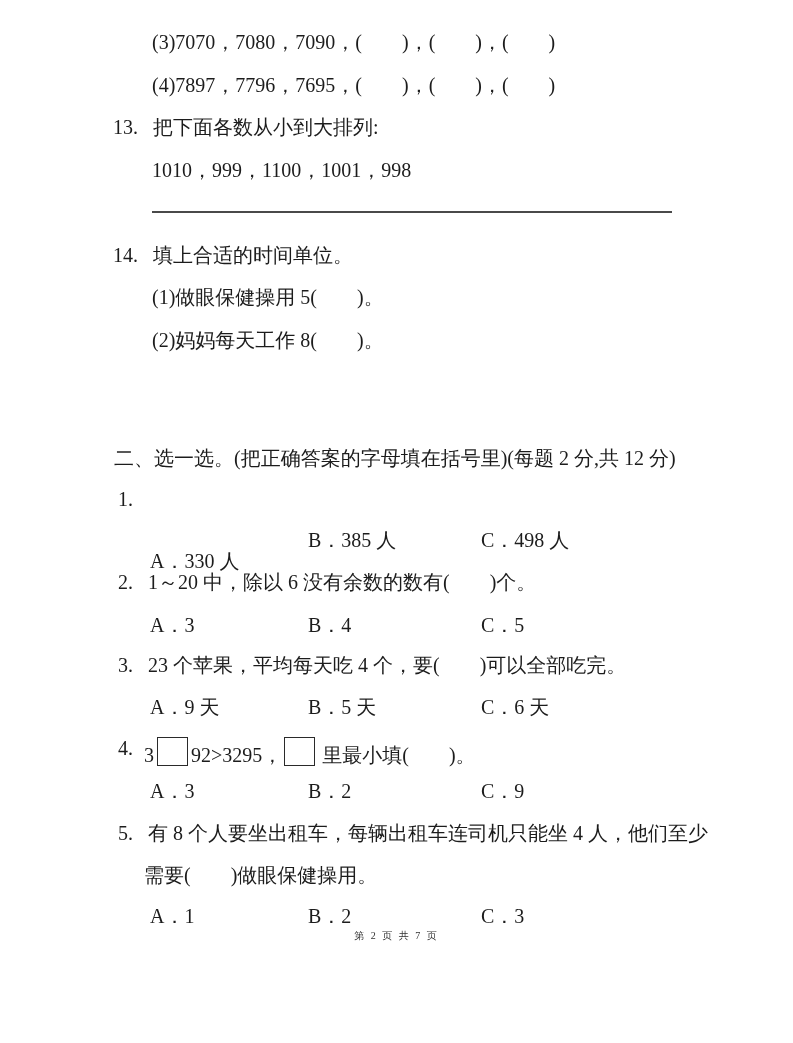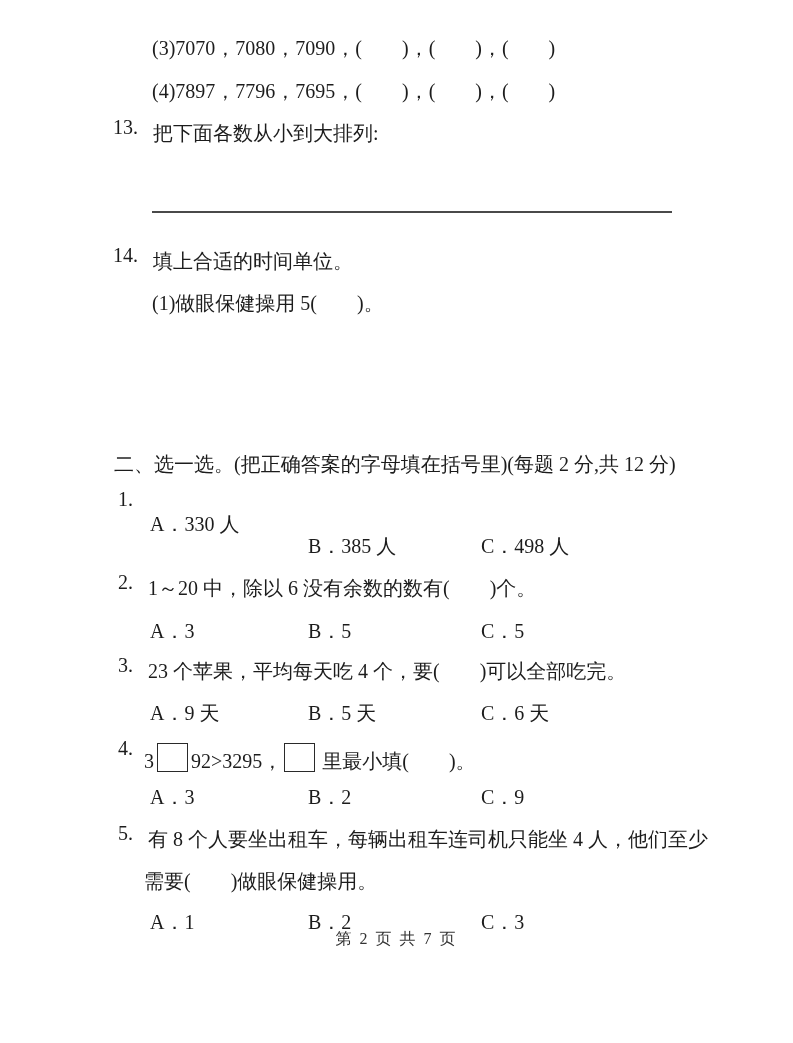--- a/index.html
+++ b/index.html
@@ -6,21 +6,21 @@
   .sheet {
     position: relative;
     width: 793px;
     height: 1043px;
     background: #ffffff;
     font-family: "Liberation Serif", "DejaVu Serif", serif;
     font-size: 20px;
     color: #1c1c1c;
     overflow: hidden;
   }
-  .abs { position: absolute; white-space: nowrap; line-height: 1.1; margin-top: 6px; }
+  .abs { position: absolute; white-space: nowrap; line-height: 1.1; }
   .num { position: absolute; white-space: nowrap; line-height: 1.1; }
   .bold { font-weight: normal; }
   .answer-underline {
     position: absolute;
     left: 152px;
     top: 211px;
     width: 520px;
     border-top: 2px solid #4a4a4a;
     height: 0;
   }
@@ -35,57 +35,59 @@
   .sqbox.b1 { margin-left: 3px; margin-right: 3px; }
   .sqbox.b2 { margin-left: 2px; margin-right: 7px; }
   .optA { position: absolute; left: 150px; white-space: nowrap; }
   .optB { position: absolute; left: 308px; white-space: nowrap; }
   .optC { position: absolute; left: 481px; white-space: nowrap; }
   .footer {
     position: absolute;
     left: 0; top: 929px;
     width: 100%;
     text-align: center;
-    font-size: 16px;
+    font-size: 10px;
     color: #333333;
     letter-spacing: 2px;
   }
 </style>
 </head>
 <body>
 
 <div class="sheet">
 
   <div class="abs" style="left:152px; top:31px">(3)7070，7080，7090，(　　)，(　　)，(　　)</div>
   <div class="abs" style="left:152px; top:74px">(4)7897，7796，7695，(　　)，(　　)，(　　)</div>
 
   <span class="num" style="left:113px; top:116px">13.</span>
   <div class="abs" style="left:153px; top:116px">把下面各数从小到大排列:</div>
+  <div class="abs" style="left:152px; top:159px">1010，999，1100，1001，998</div>
   <div class="answer-underline"></div>
 
   <span class="num" style="left:113px; top:244px">14.</span>
   <div class="abs" style="left:153px; top:244px">填上合适的时间单位。</div>
   <div class="abs" style="left:152px; top:286px">(1)做眼保健操用 5(　　)。</div>
+  <div class="abs" style="left:152px; top:329px">(2)妈妈每天工作 8(　　)。</div>
 
   <div class="abs" style="left:114px; top:447px">
     <span class="bold">二、选一选。</span><span>(把正确答案的字母填在括号里)(每题 2 分,共 12 分)</span>
   </div>
 
   <span class="num" style="left:118px; top:488px">1.</span>
   <div>
-    <span class="abs optA" style="top:507px">A．330 人</span>
+    <span class="abs optA" style="top:550px">A．330 人</span>
     <span class="abs optB" style="top:529px">B．385 人</span>
     <span class="abs optC" style="top:529px">C．498 人</span>
   </div>
 
   <span class="num" style="left:118px; top:571px">2.</span>
   <div class="abs" style="left:148px; top:571px">1～20 中，除以 6 没有余数的数有(　　)个。</div>
   <div>
     <span class="abs optA" style="top:614px">A．3</span>
-    <span class="abs optB" style="top:614px">B．5</span>
+    <span class="abs optB" style="top:614px">B．4</span>
     <span class="abs optC" style="top:614px">C．5</span>
   </div>
 
   <span class="num" style="left:118px; top:654px">3.</span>
   <div class="abs" style="left:148px; top:654px">23 个苹果，平均每天吃 4 个，要(　　)可以全部吃完。</div>
   <div>
     <span class="abs optA" style="top:696px">A．9 天</span>
     <span class="abs optB" style="top:696px">B．5 天</span>
     <span class="abs optC" style="top:696px">C．6 天</span>
   </div>

